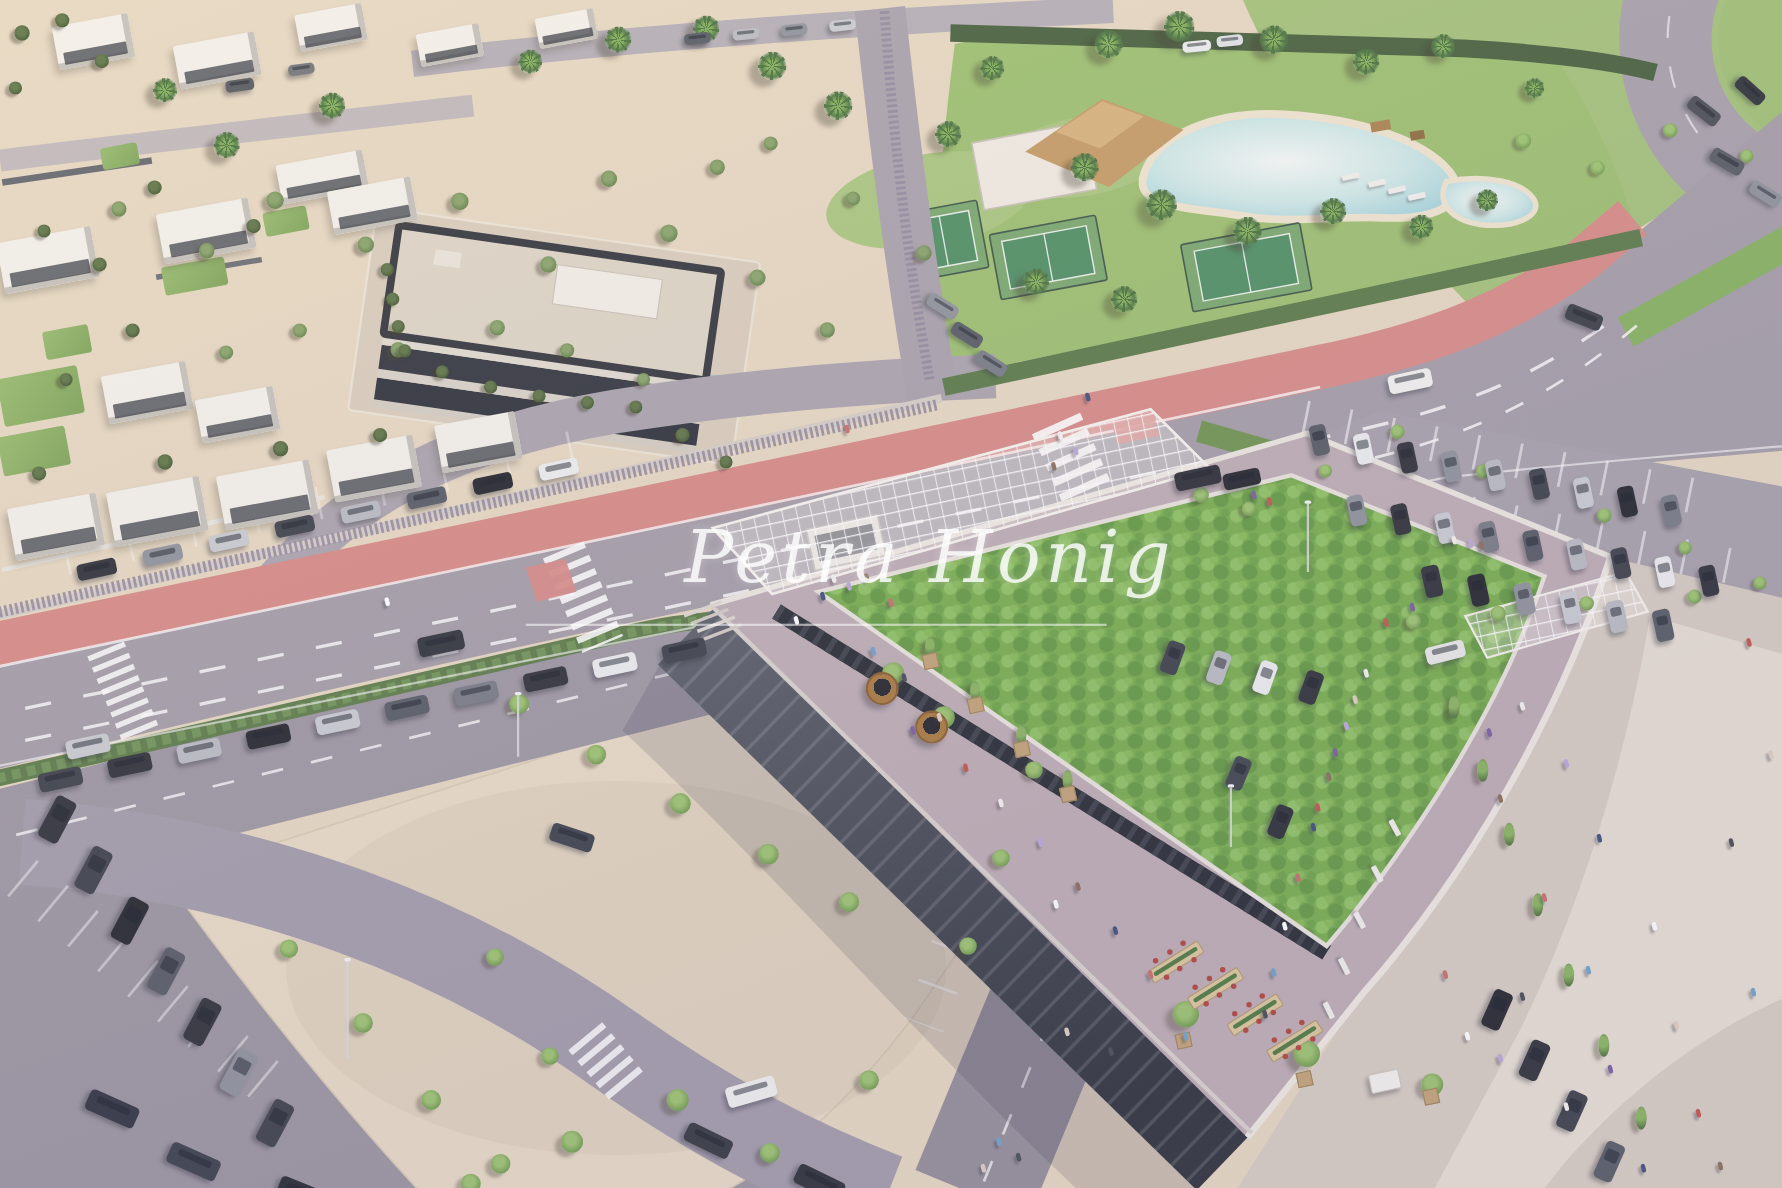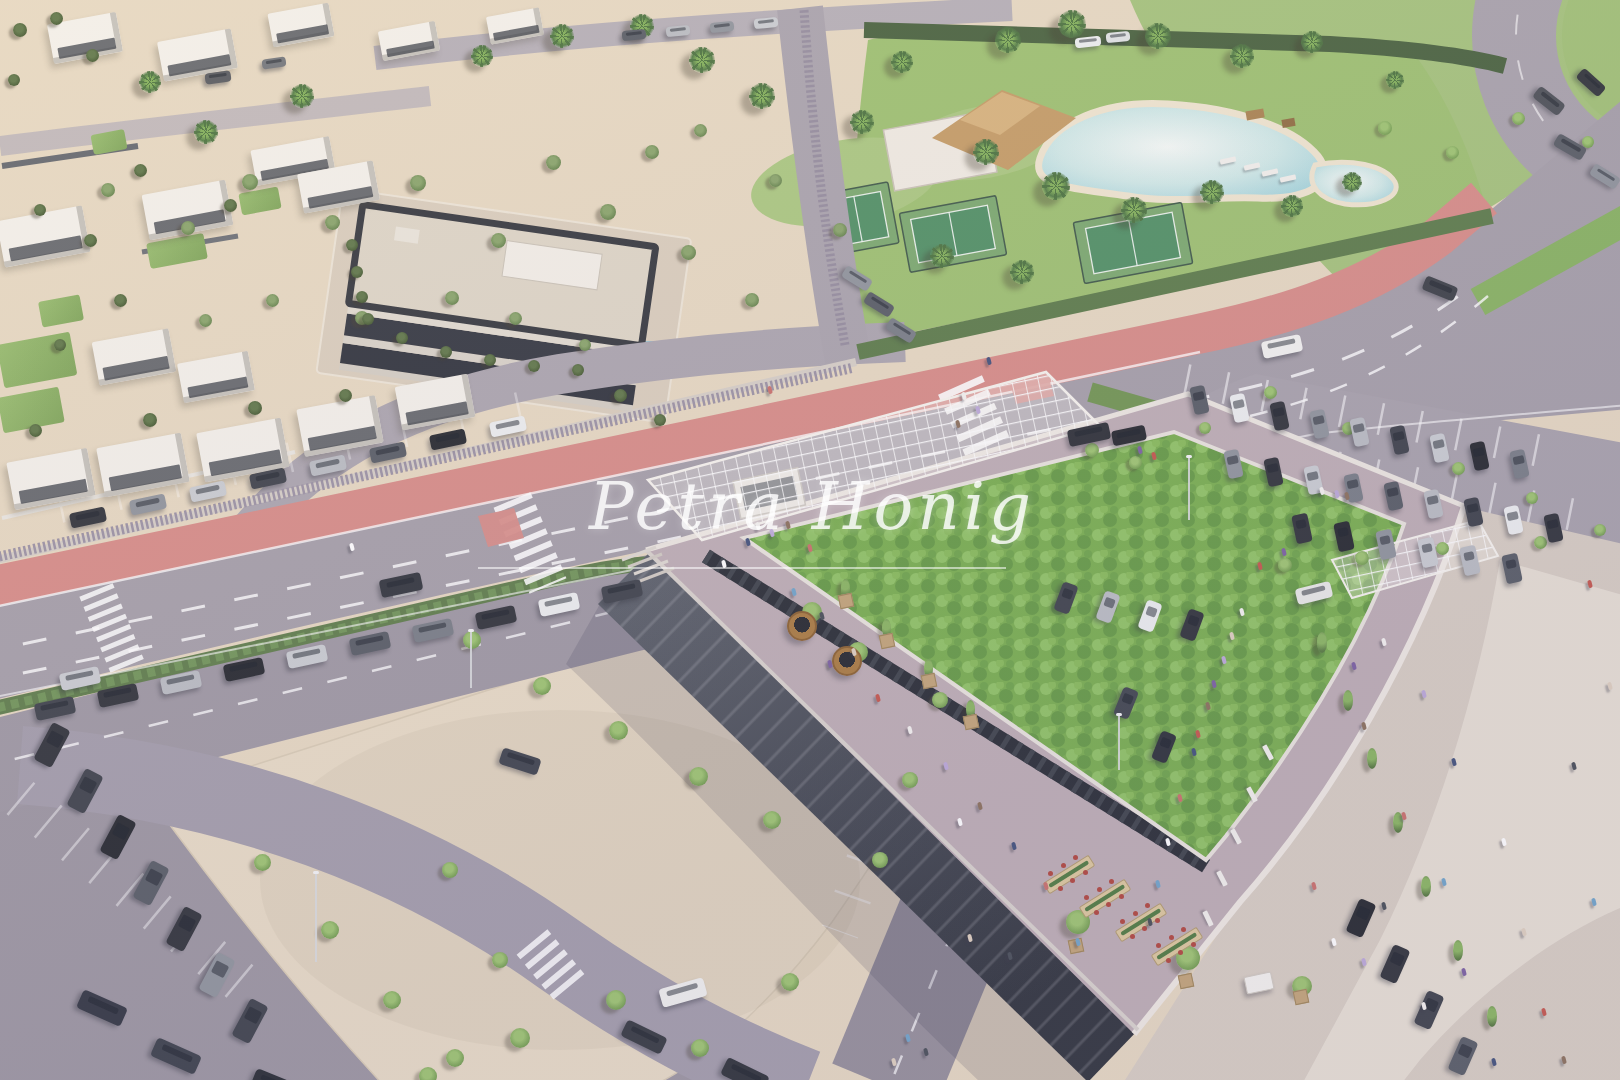--- a/index.html
+++ b/index.html
@@ -17,21 +17,21 @@
   .pl{background:#c2a377;border:1px solid #9e8458;}
   .bench{background:#f2f0ec;border-radius:1px;box-shadow:-2px 2px 2px rgba(60,60,70,.3);}
   .pole{background:#d8dadd;}
   .cap{background:#f3f4f5;border-radius:2px;}
   .tbl{background:#dcc79c;border:1px solid #b19a6c;border-radius:2px;}
   .tbl .cp{position:absolute;left:6%;right:6%;top:30%;height:36%;background:#4e7a3f;border-radius:2px;}
   .chair{background:#b0453c;border-radius:50%;}
   .kio{border-radius:50%;background:radial-gradient(circle at 50% 45%,#23262c 0 40%,#a97a3f 41% 100%);border:2px solid #8a5f2e;box-shadow:-4px 4px 5px rgba(50,48,60,.35);}
   .cart{background:#f4f2ee;border:1px solid #cfc9c0;border-radius:2px;box-shadow:-3px 3px 4px rgba(50,48,60,.35);}
   .grade{left:0;top:0;width:1620px;height:1080px;background:linear-gradient(160deg,rgba(255,235,215,.10),rgba(150,140,180,.13) 70%);}
-  #wm-text{left:812px;top:468px;transform:translateX(-50%);font-family:"DejaVu Serif",serif;font-style:italic;font-size:66px;letter-spacing:4px;color:rgba(255,255,255,.82);text-shadow:0 0 8px rgba(255,255,255,.28);white-space:nowrap;}
+  #wm-text{left:845px;top:468px;transform:translateX(-50%);font-family:"DejaVu Serif",serif;font-style:italic;font-size:66px;letter-spacing:4px;color:rgba(255,255,255,.82);text-shadow:0 0 8px rgba(255,255,255,.28);white-space:nowrap;}
   #wm-line{left:478px;top:567px;width:528px;height:2px;background:rgba(255,255,255,.55);}
 </style>
 </head>
 <body>
 
 <div id="stage">
 
 <svg width="1620" height="1080" viewBox="0 0 1620 1080">
   <defs>
     <pattern id="gtex" width="26" height="22" patternUnits="userSpaceOnUse">

